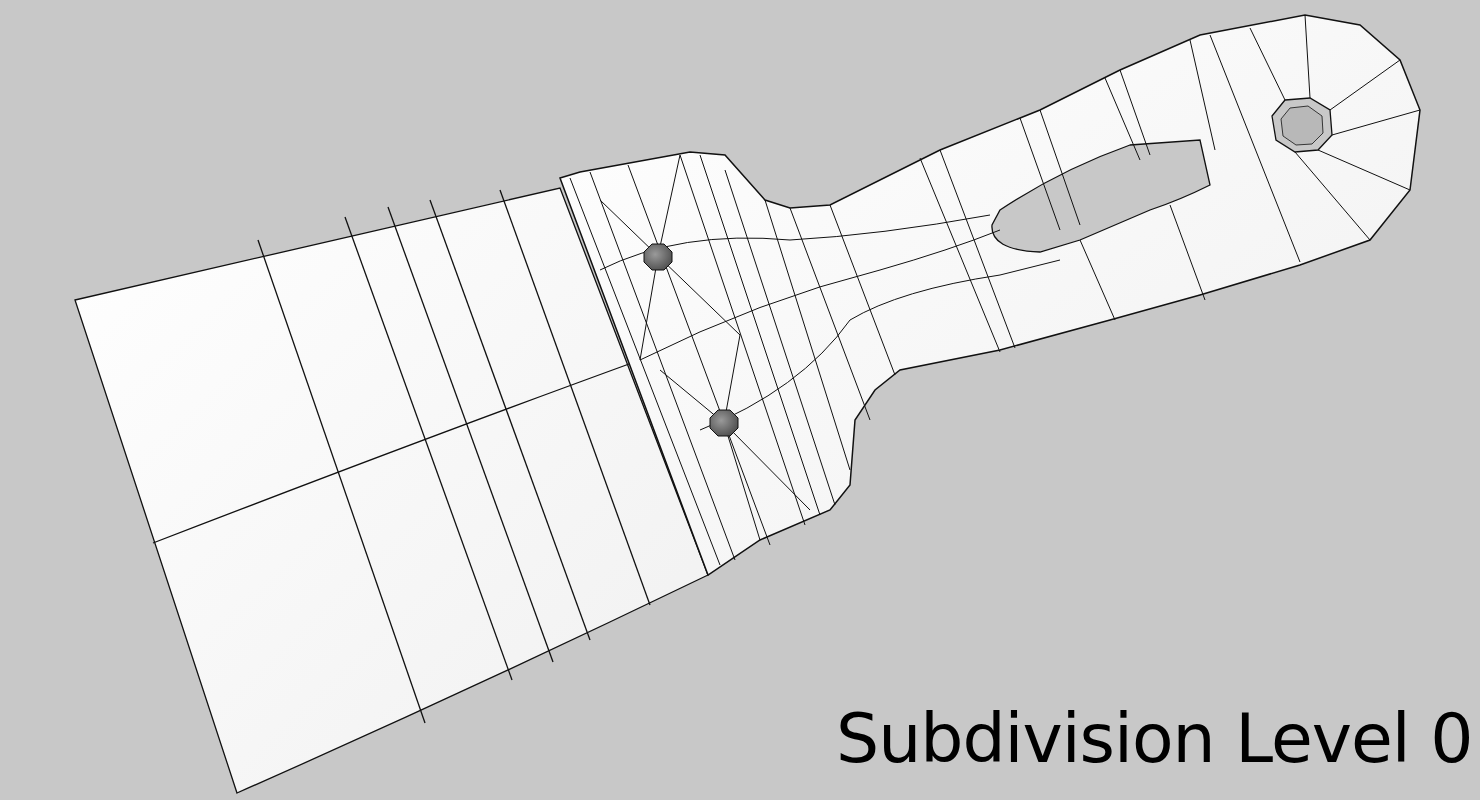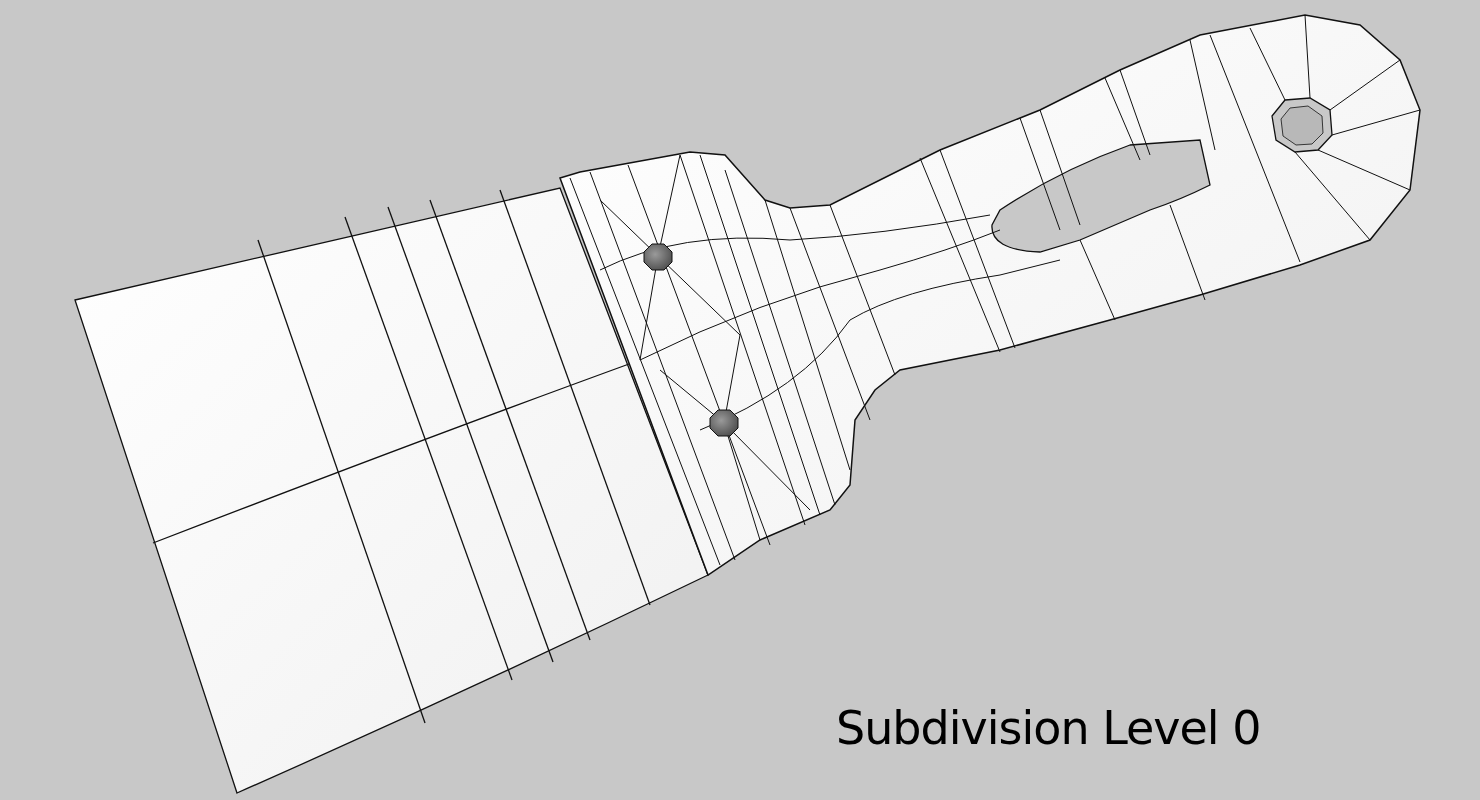--- a/index.html
+++ b/index.html
@@ -1,18 +1,18 @@
 <!DOCTYPE html>
 <html><head>
 <meta charset="utf-8">
 <style>
   html, body { margin:0; padding:0; }
   body { width:1480px; height:800px; background:#c8c8c8; overflow:hidden; position:relative; font-family:"DejaVu Sans", sans-serif; }
   #scene { position:absolute; left:0; top:0; width:1480px; height:800px; }
-  .caption { position:absolute; left:836px; top:705px; font-family:"DejaVu Sans", sans-serif; font-size:46px; color:#000; letter-spacing:-1px; white-space:nowrap; line-height:1; }
+  .caption { position:absolute; left:836px; top:705px; font-family:"DejaVu Sans", sans-serif; font-size:68px; color:#000; letter-spacing:-1px; white-space:nowrap; line-height:1; }
 </style>
 </head>
 <body>
 
 <svg id="scene" viewBox="0 0 1480 800" xmlns="http://www.w3.org/2000/svg">
   <defs>
     <linearGradient id="shade" x1="0" y1="0" x2="1" y2="1">
       <stop offset="0" stop-color="#ffffff"></stop>
       <stop offset="1" stop-color="#f0f0f0"></stop>
     </linearGradient>

